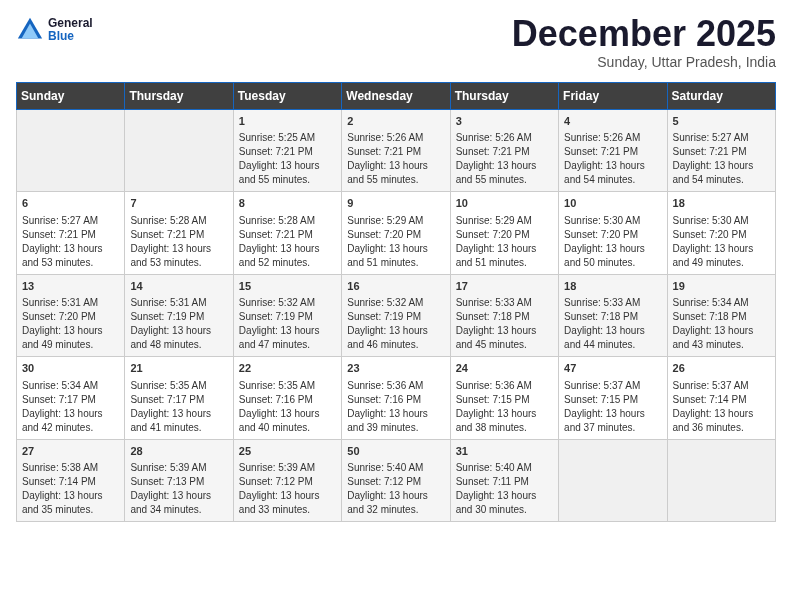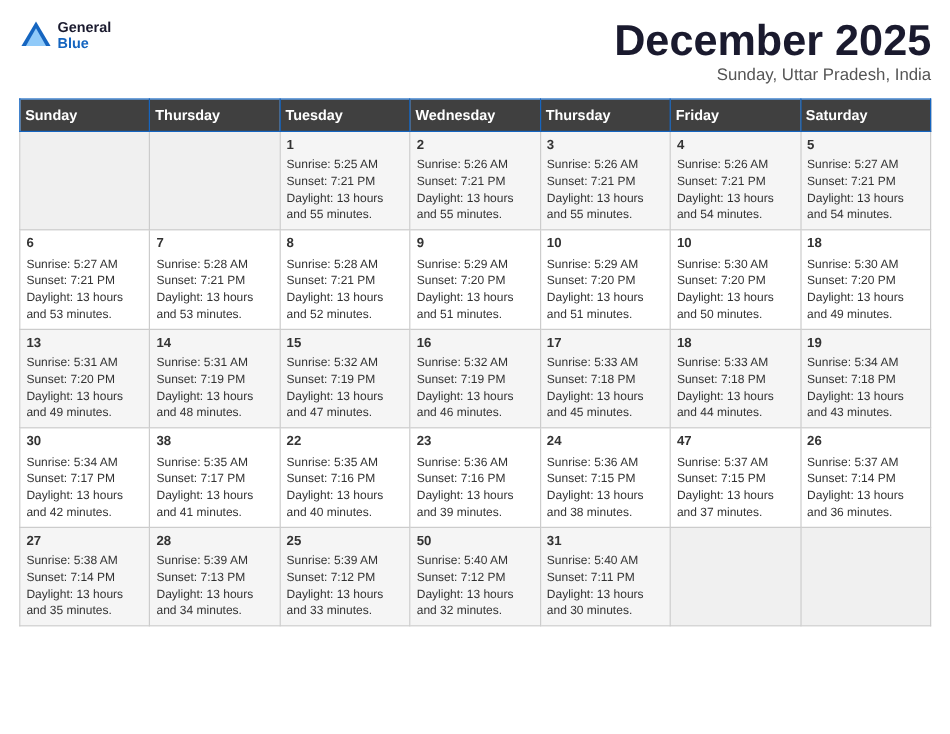--- a/index.html
+++ b/index.html
@@ -251,21 +251,21 @@
         </td>
       </tr>
       <tr>
         <td>
           <span class="day-num">30</span>
           <div class="day-info" style="white-space: pre-line;">Sunrise: 5:34 AM
 Sunset: 7:17 PM
 Daylight: 13 hours and 42 minutes.</div>
         </td>
         <td>
-          <span class="day-num">38</span>
+          <span class="day-num">21</span>
           <div class="day-info" style="white-space: pre-line;">Sunrise: 5:35 AM
 Sunset: 7:17 PM
 Daylight: 13 hours and 41 minutes.</div>
         </td>
         <td>
           <span class="day-num">22</span>
           <div class="day-info" style="white-space: pre-line;">Sunrise: 5:35 AM
 Sunset: 7:16 PM
 Daylight: 13 hours and 40 minutes.</div>
         </td>

